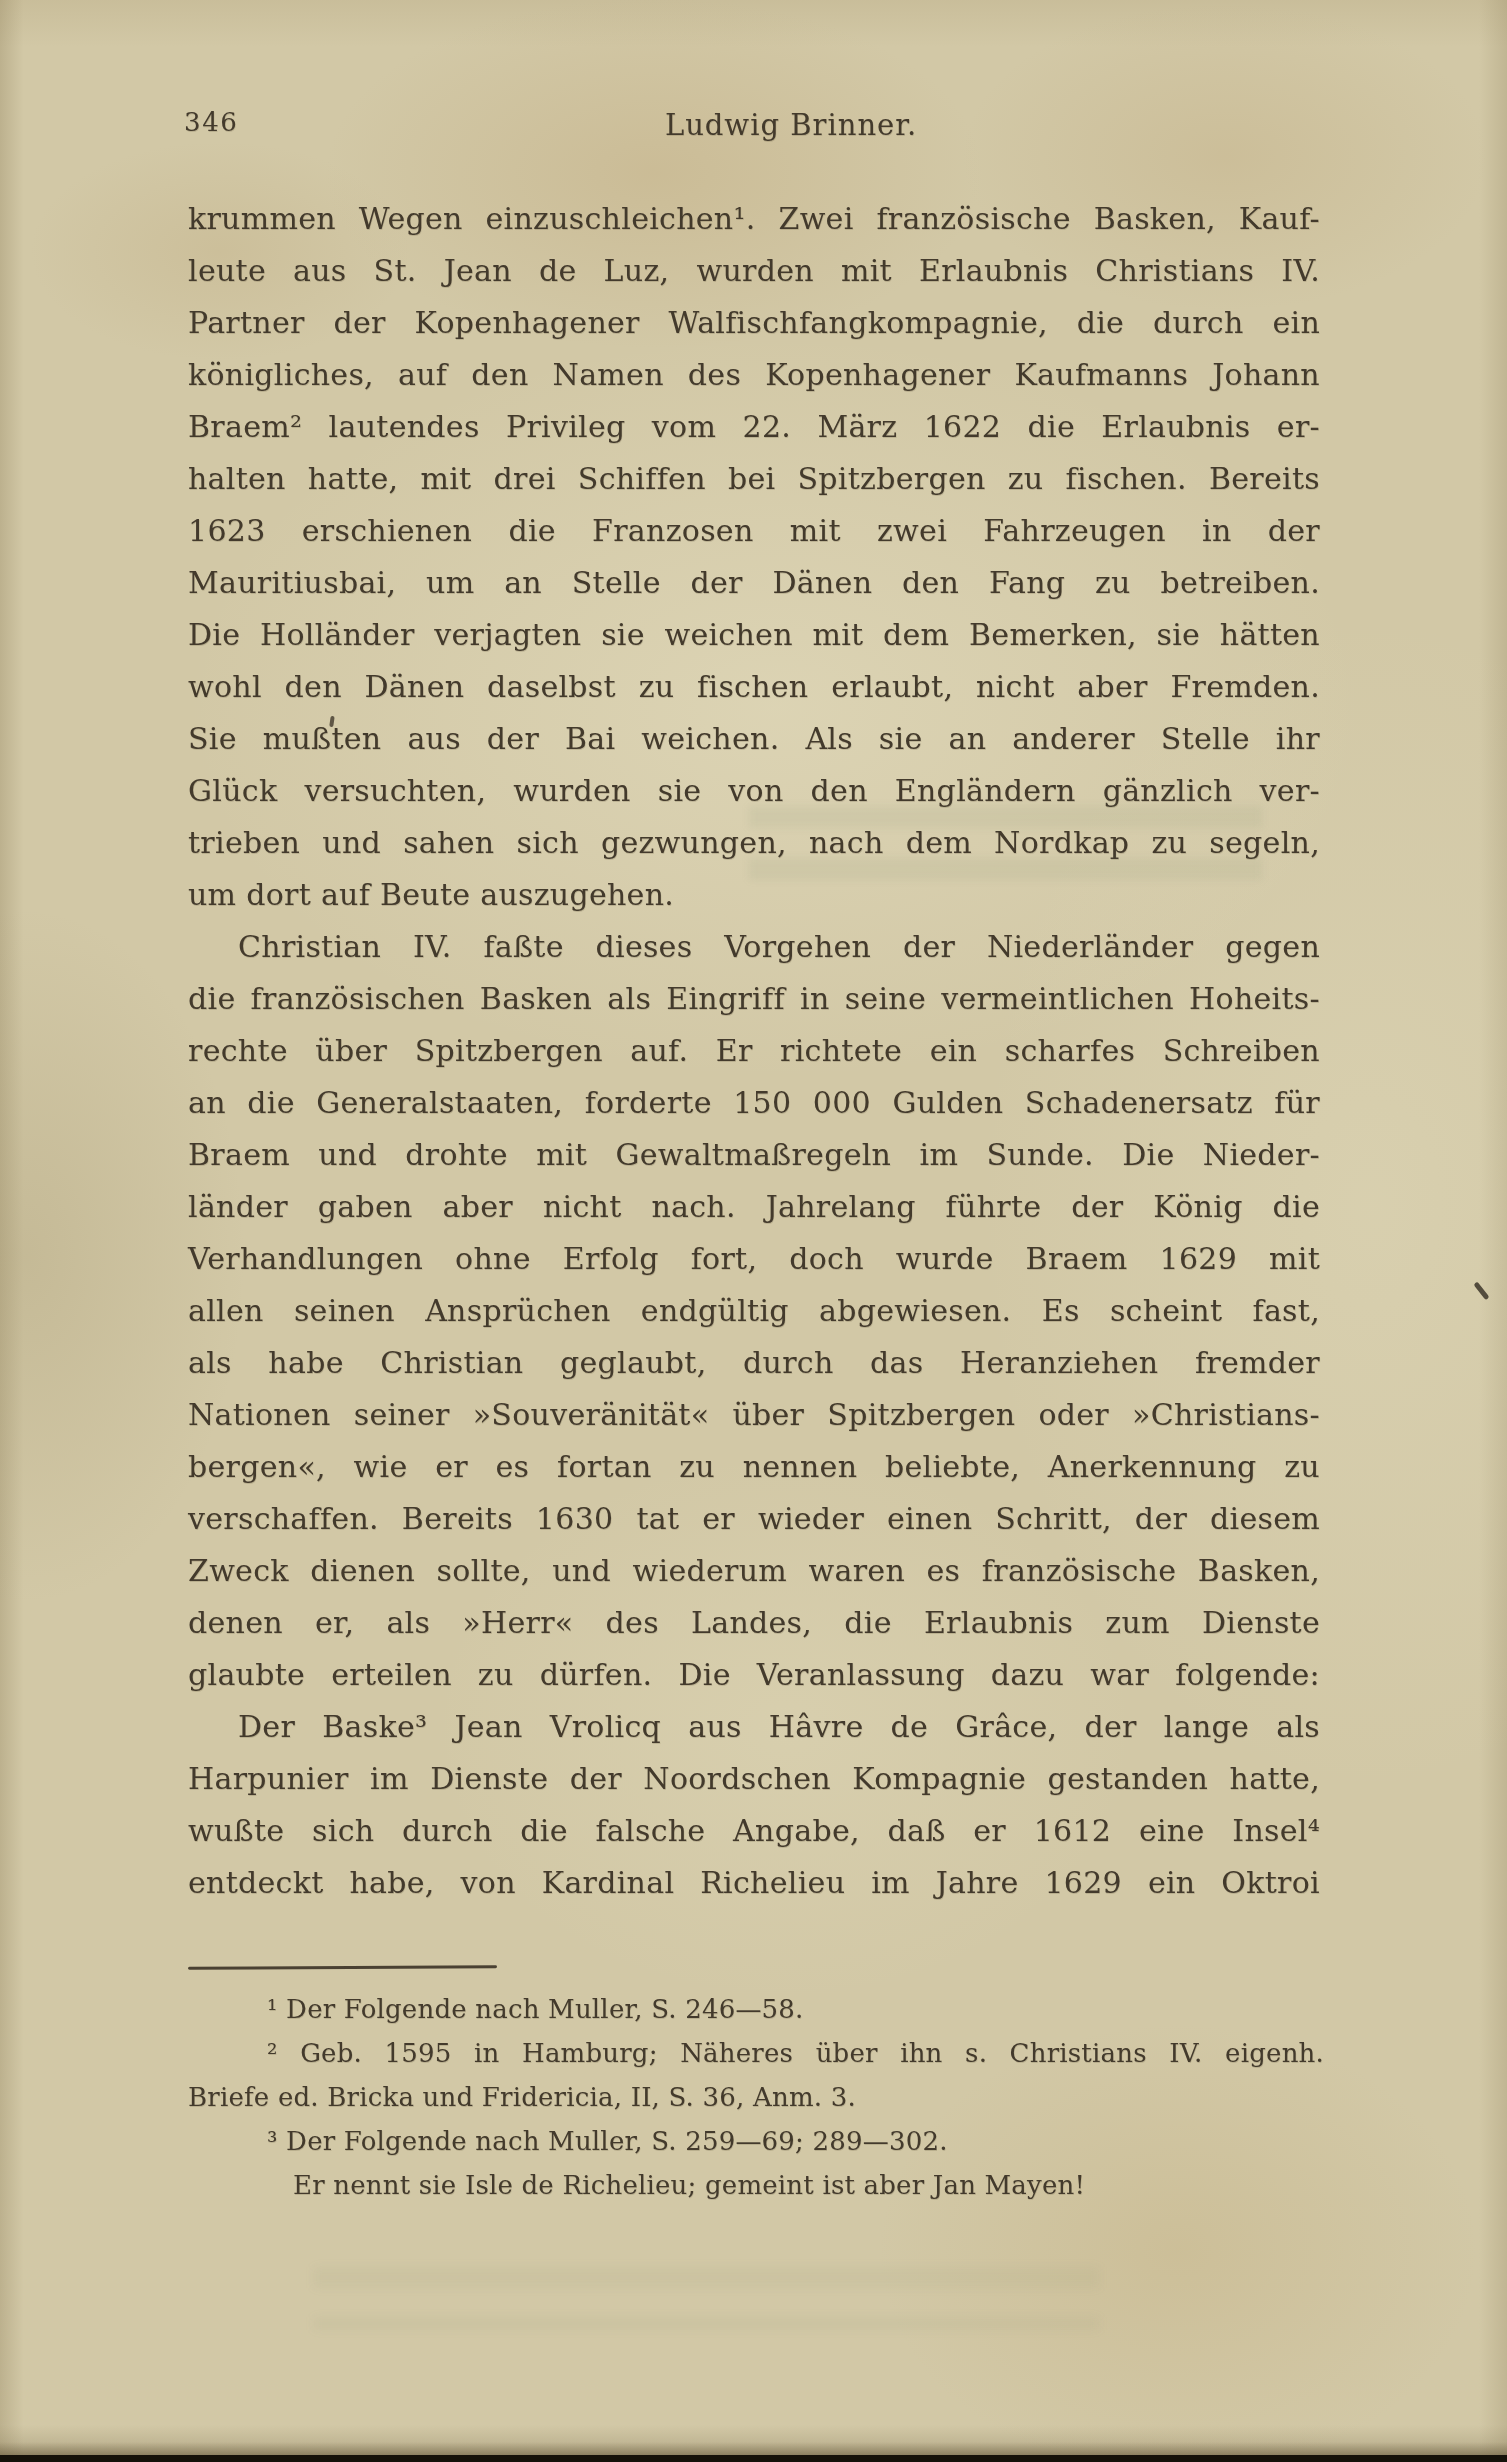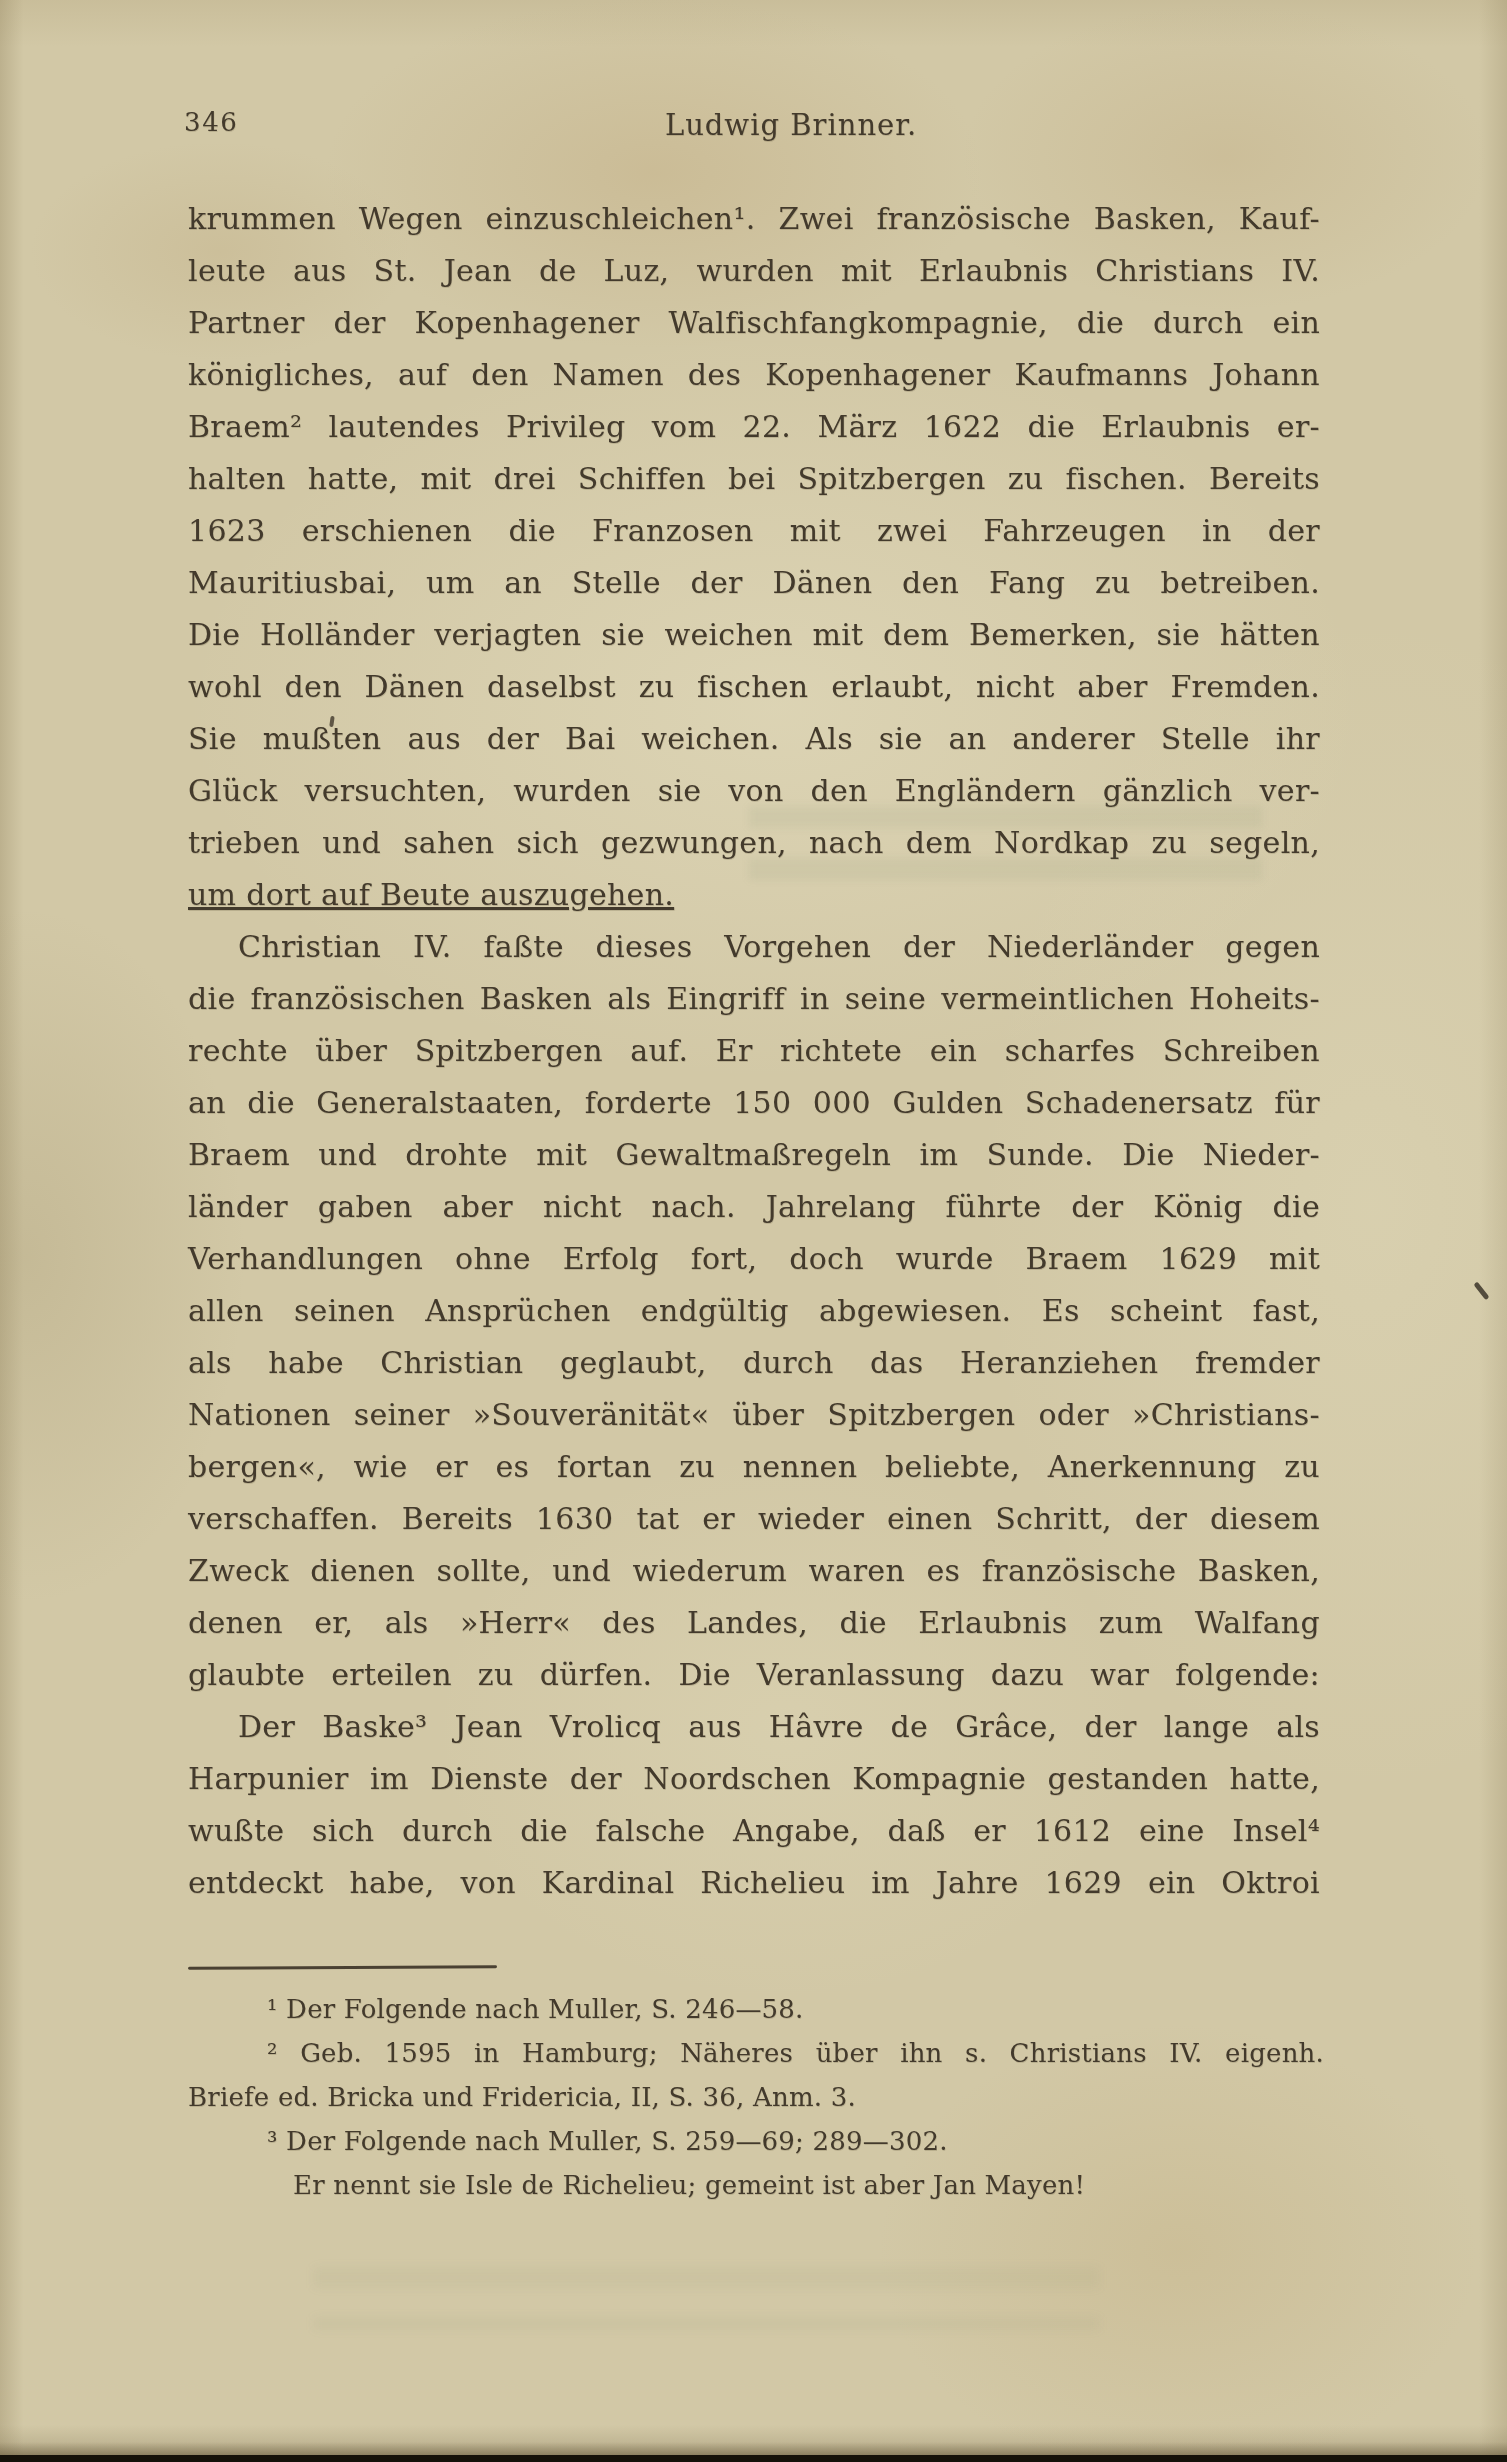--- a/index.html
+++ b/index.html
@@ -61,21 +61,21 @@
     font-size: 30px;
     line-height: 52px;
     letter-spacing: 0.3px;
   }
   .bline {
     text-align: justify;
     text-align-last: justify;
     white-space: normal;
   }
   .bline.indent { text-indent: 50px; }
-  .bline.nojust { text-align: left; text-align-last: left; text-decoration: underline; }
+  .bline.nojust { text-align: left; text-align-last: left; }
 
   .footnote-rule {
     position: absolute;
     left: 188px;
     top: 1966px;
     width: 309px;
     height: 3.1px;
     background: #4a4132;
     border-radius: 1.6px;
     transform: rotate(-0.25deg);
@@ -185,21 +185,21 @@
       <div class="bline">an die Generalstaaten, forderte 150 000 Gulden Schadenersatz für</div>
       <div class="bline">Braem und drohte mit Gewaltmaßregeln im Sunde. Die Nieder-</div>
       <div class="bline">länder gaben aber nicht nach. Jahrelang führte der König die</div>
       <div class="bline">Verhandlungen ohne Erfolg fort, doch wurde Braem 1629 mit</div>
       <div class="bline">allen seinen Ansprüchen endgültig abgewiesen. Es scheint fast,</div>
       <div class="bline">als habe Christian geglaubt, durch das Heranziehen fremder</div>
       <div class="bline">Nationen seiner »Souveränität« über Spitzbergen oder »Christians-</div>
       <div class="bline">bergen«, wie er es fortan zu nennen beliebte, Anerkennung zu</div>
       <div class="bline">verschaffen. Bereits 1630 tat er wieder einen Schritt, der diesem</div>
       <div class="bline">Zweck dienen sollte, und wiederum waren es französische Basken,</div>
-      <div class="bline">denen er, als »Herr« des Landes, die Erlaubnis zum Walfang</div>
+      <div class="bline">denen er, als »Herr« des Landes, die Erlaubnis zum Dienste</div>
       <div class="bline">glaubte erteilen zu dürfen. Die Veranlassung dazu war folgende:</div>
       <div class="bline indent">Der Baske³ Jean Vrolicq aus Hâvre de Grâce, der lange als</div>
       <div class="bline">Harpunier im Dienste der Noordschen Kompagnie gestanden hatte,</div>
       <div class="bline">wußte sich durch die falsche Angabe, daß er 1612 eine Insel⁴</div>
       <div class="bline">entdeckt habe, von Kardinal Richelieu im Jahre 1629 ein Oktroi</div>
     </div>
 
   <div class="footnote-rule"></div>
 
   <div class="footnotes">

